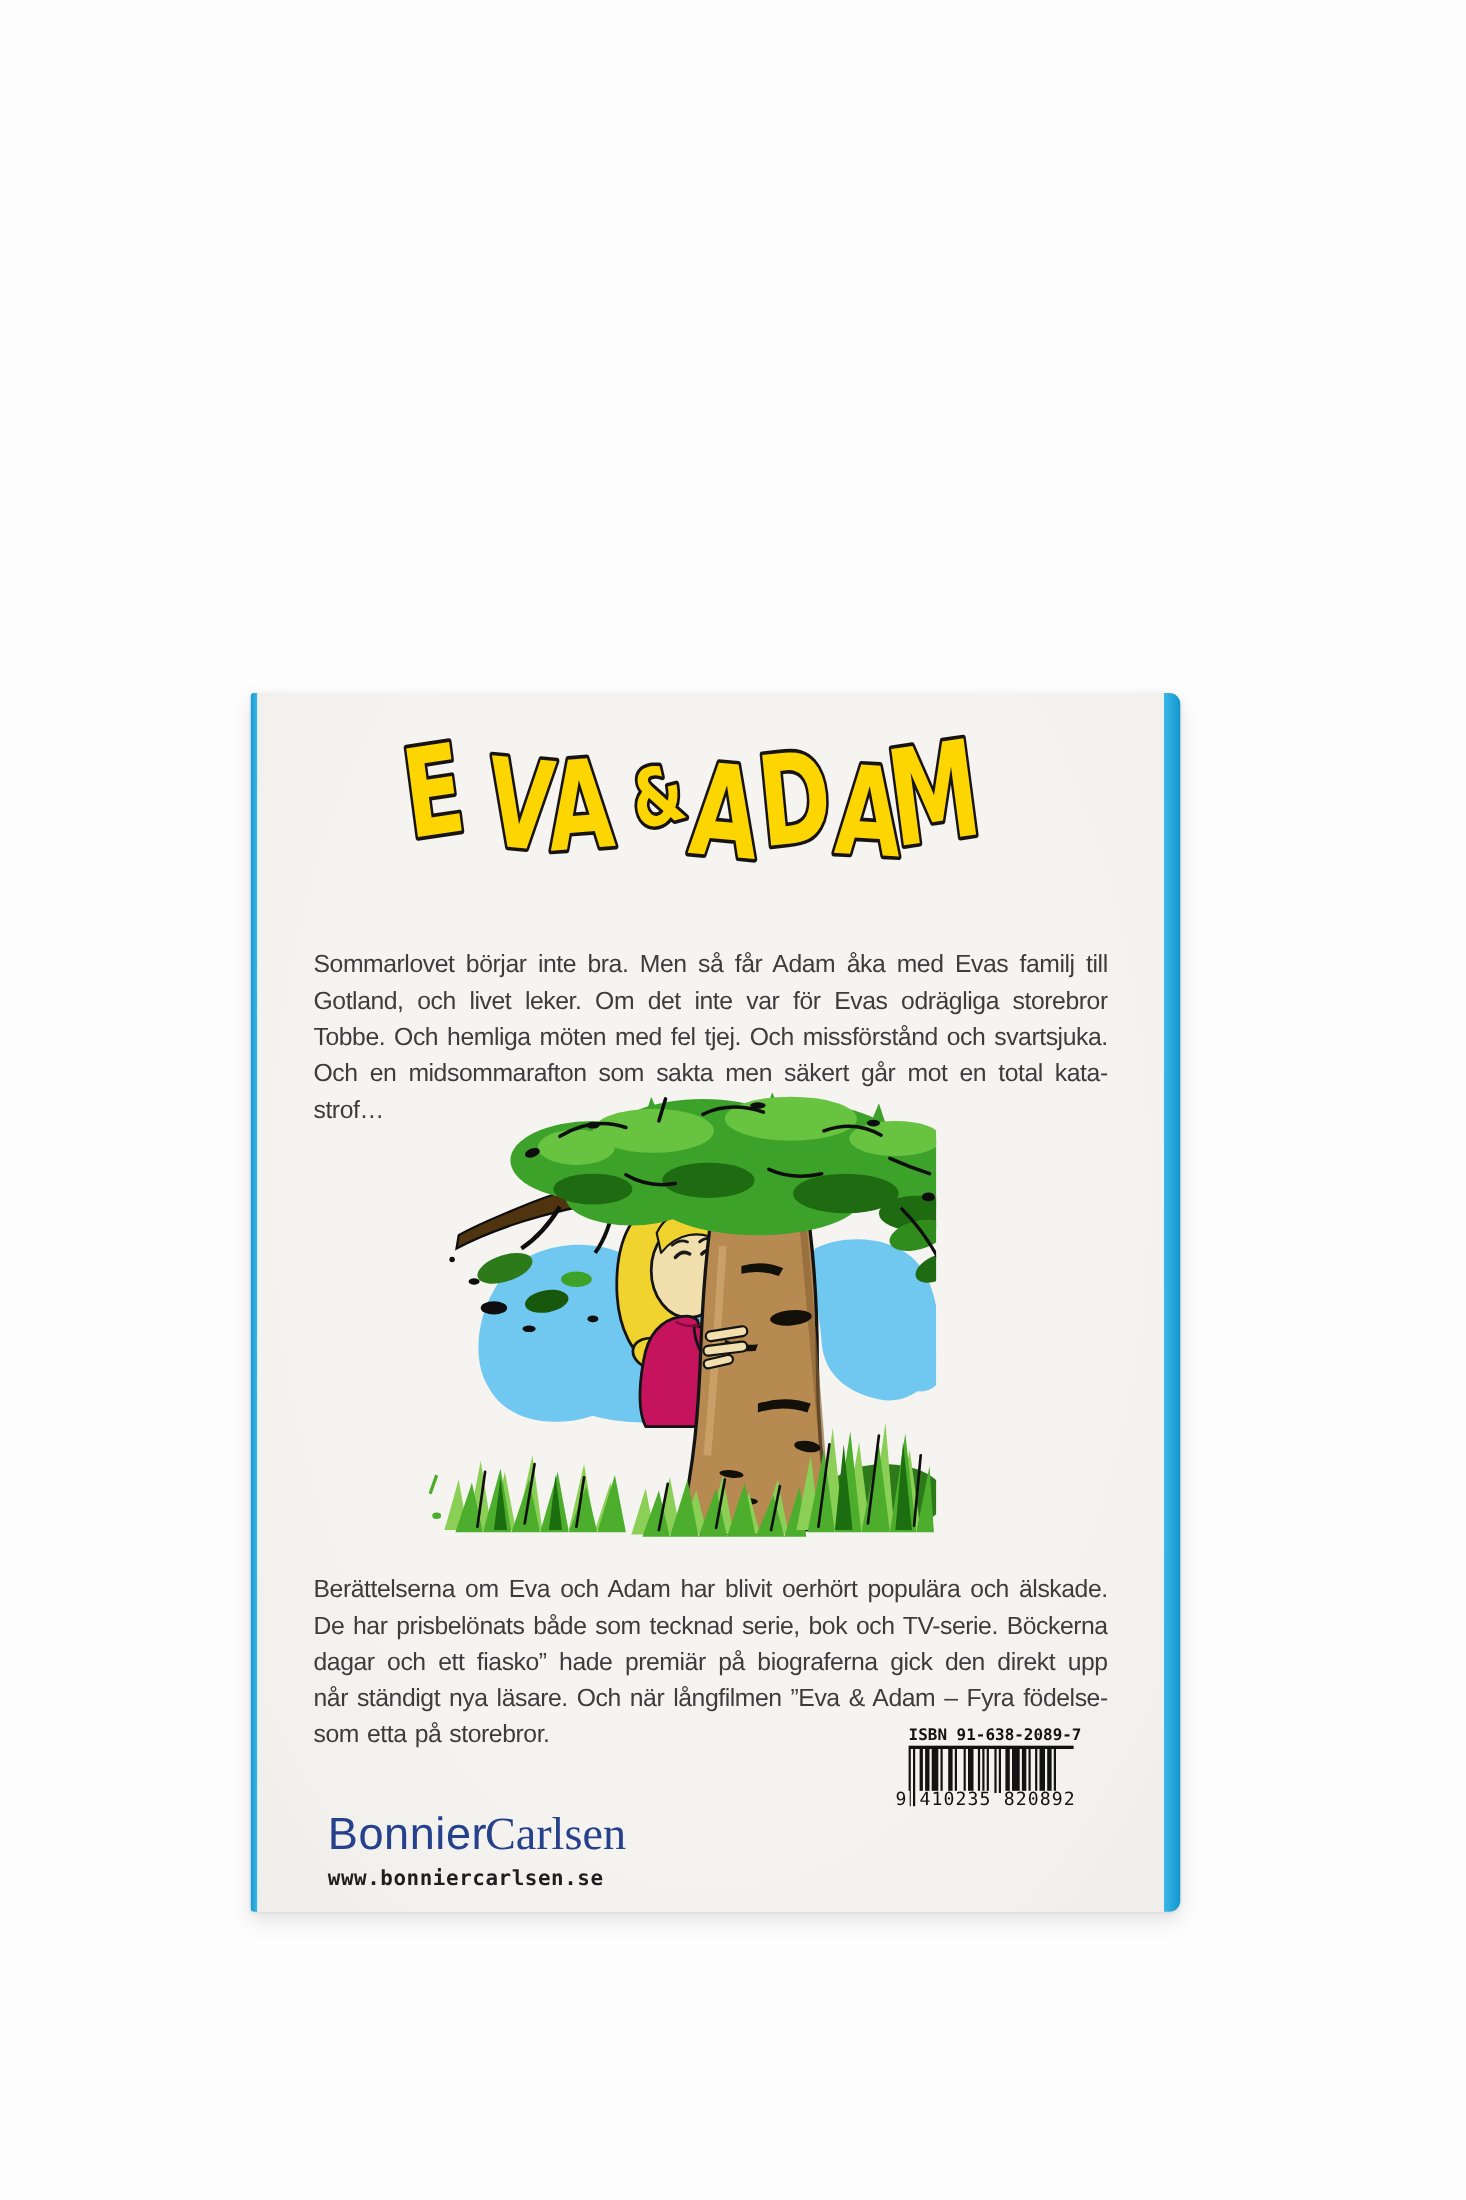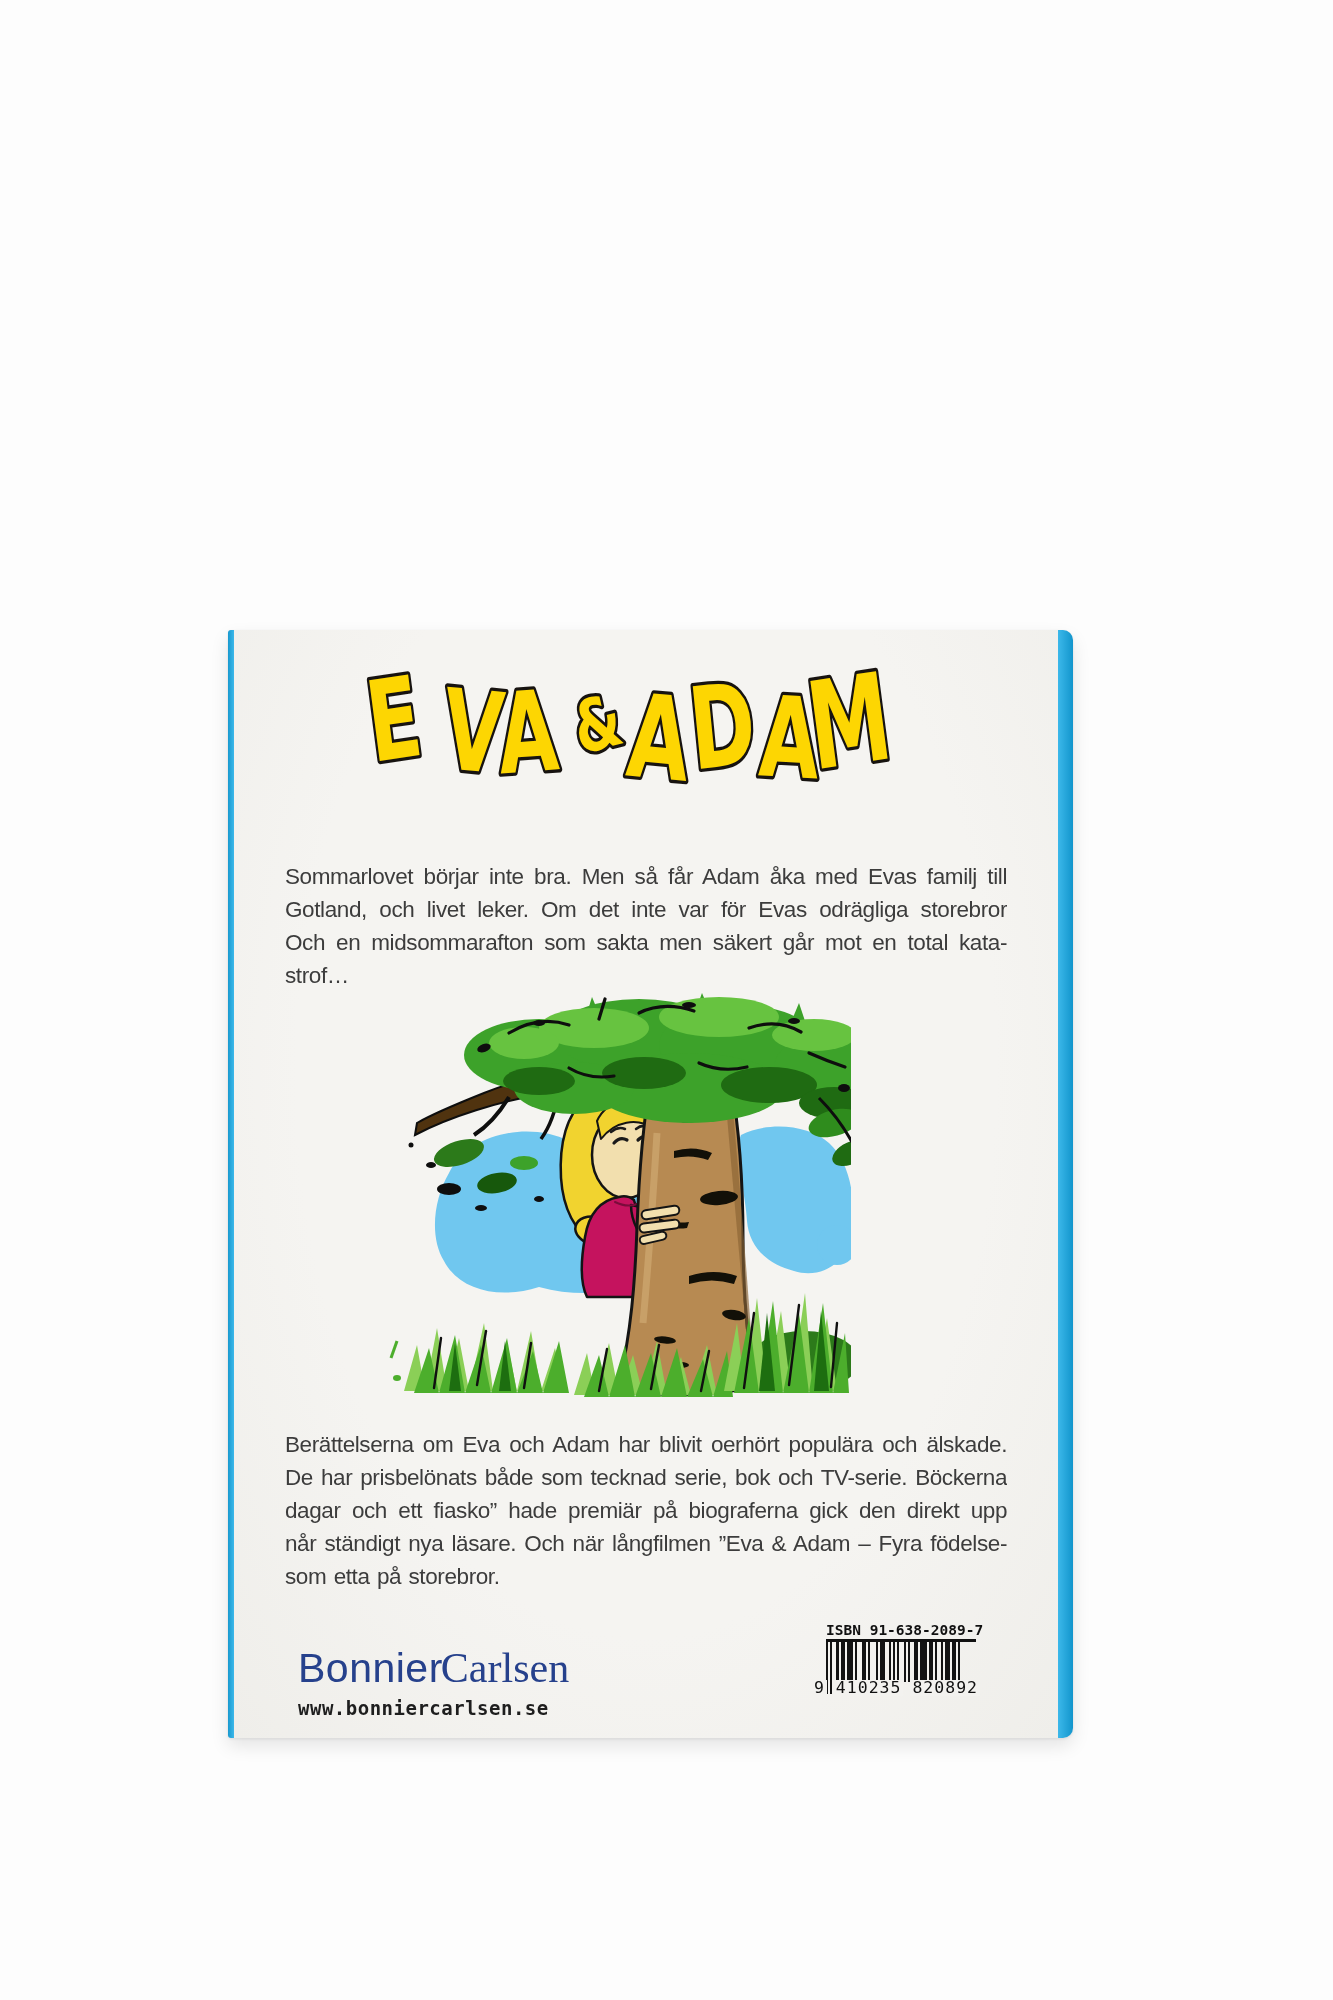--- a/index.html
+++ b/index.html
@@ -61,21 +61,21 @@
   .logo-carlsen{
     font-family:"Liberation Serif", serif;
     font-size:42px;color:#26418c;margin-left:-2px;letter-spacing:0;
   }
   .logo-url{
     margin-top:5px;
     font-family:"DejaVu Sans Mono", monospace;font-weight:bold;
     font-size:19px;color:#1e1e1e;letter-spacing:0.5px;
   }
   
-  .barcode{position:absolute;left:592px;top:992px;width:150px;}
+  .barcode{position:absolute;left:592px;top:940px;width:150px;}
   .isbn-label{
     font-family:"DejaVu Sans Mono", monospace;font-weight:bold;
     font-size:14.5px;color:#111;letter-spacing:0px;white-space:nowrap;
     text-align:center;
   }
   .isbn-rule{height:3px;background:#111;margin-top:1px;}
   .bars{position:relative;height:54px;display:flex;align-items:flex-start;margin-top:0;}
   .bars .bar{background:#131313;height:40px;}
   .bars .bar.tall{height:52px;}
   .bars .gap{background:transparent;height:40px;}
@@ -106,20 +106,21 @@
           <text class="title-letter" font-size="120" transform="translate(372,120) rotate(-6) scale(0.74,1)">D</text>
           <text class="title-letter" font-size="118" transform="translate(444,126) rotate(3) scale(0.74,1)">A</text>
           <text class="title-letter" font-size="128" transform="translate(508,120) rotate(-8) scale(0.72,1)">M</text>
         </g>
       </svg>
     </div>
 
     <div class="para synopsis">
         <div class="tline">Sommarlovet börjar inte bra. Men så får Adam åka med Evas familj till</div>
         <div class="tline">Gotland, och livet leker. Om det inte var för Evas odrägliga storebror</div>
+        <div class="tline">Tobbe. Och hemliga möten med fel tjej. Och missförstånd och svartsjuka.</div>
         <div class="tline">Och en midsommarafton som sakta men säkert går mot en total kata-</div>
         <div class="tline tlast">strof…</div>
       </div>
 
     <div class="illo">
       <svg viewBox="0 0 462 408">
 
         <g>
           <path fill="#70c7ef" d="M60,180 C80,140 140,128 180,148 C215,130 252,140 258,165 L258,288 C230,300 190,305 150,294 C110,307 70,297 55,268 C40,244 45,205 60,180 Z"></path>
           <path fill="#70c7ef" d="M352,142 C380,128 420,132 440,150 C462,170 468,210 462,245 C456,272 430,286 405,278 C378,271 360,254 358,228 C356,196 344,158 352,142 Z"></path>

